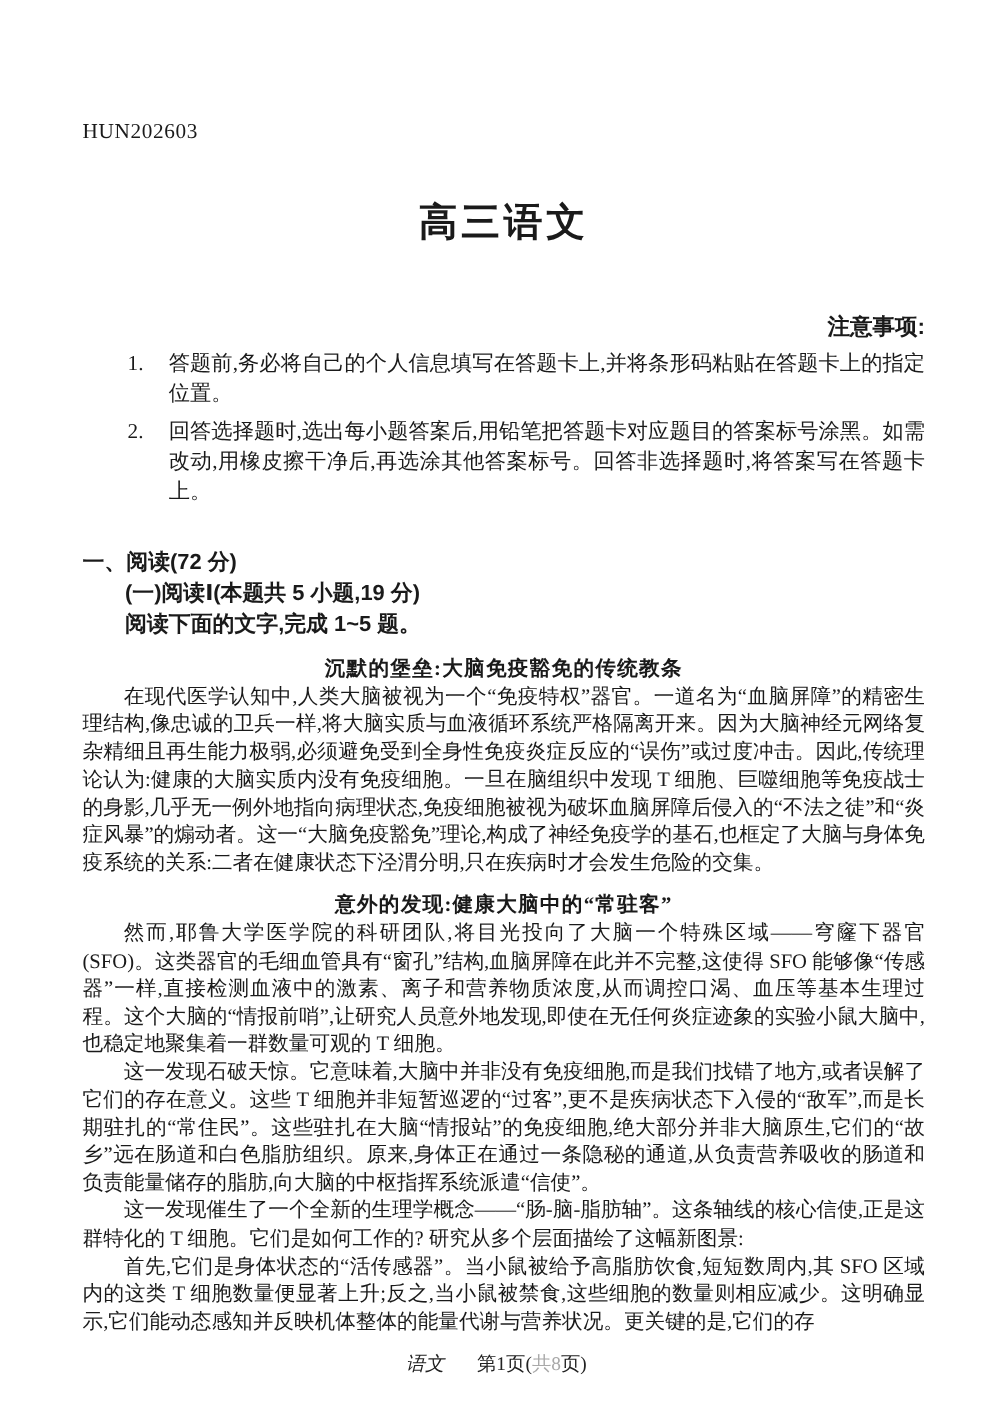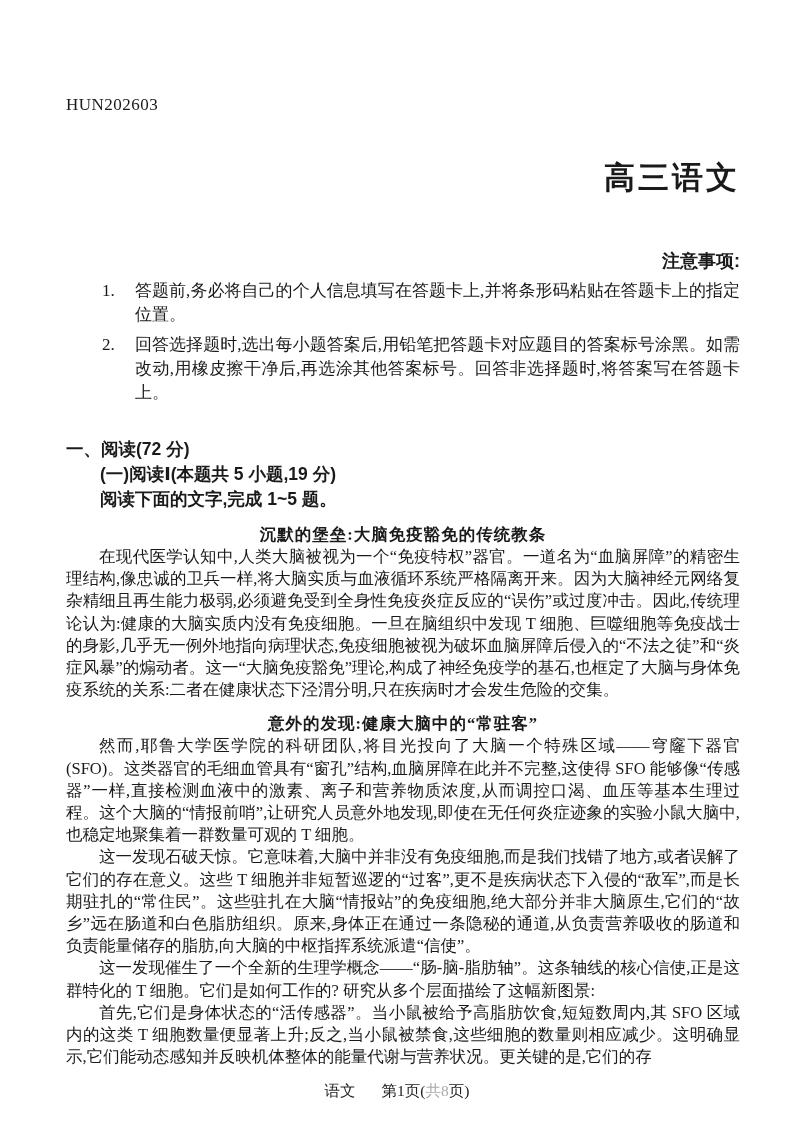--- a/index.html
+++ b/index.html
@@ -19,21 +19,21 @@
     color: #1a1a1a;
     font-family: "Liberation Serif", "DejaVu Serif", serif;
   }
   .paper-code {
     font-size: 17px;
     letter-spacing: 0.5px;
     font-family: "Liberation Serif", serif;
   }
   .exam-title {
     margin: 42px 0 0 0;
-    text-align: right;
+    text-align: center;
     font-size: 31px;
     font-weight: 700;
     letter-spacing: 3px;
     font-family: "Liberation Sans", "DejaVu Sans", sans-serif;
   }
   .notice { margin-top: 50px; }
   .notice-heading {
     font-size: 18px;
     font-weight: 700;
     font-family: "Liberation Sans", "DejaVu Sans", sans-serif;
@@ -84,21 +84,21 @@
   }
   .footer {
     position: absolute;
     left: 0;
     bottom: 20px;
     width: 100%;
     text-align: center;
     font-size: 15.5px;
     color: #222;
   }
-  .footer .subject { margin-right: 26px; }
+  .footer .subject { margin-right: 26px; font-style: italic; }
   .footer .faded { color: #a9a9a9; }
 </style>
 </head>
 <body>
 
 <div class="page">
 
   <div class="paper-code">HUN202603</div>
 
   <h1 class="exam-title">高三语文</h1>

